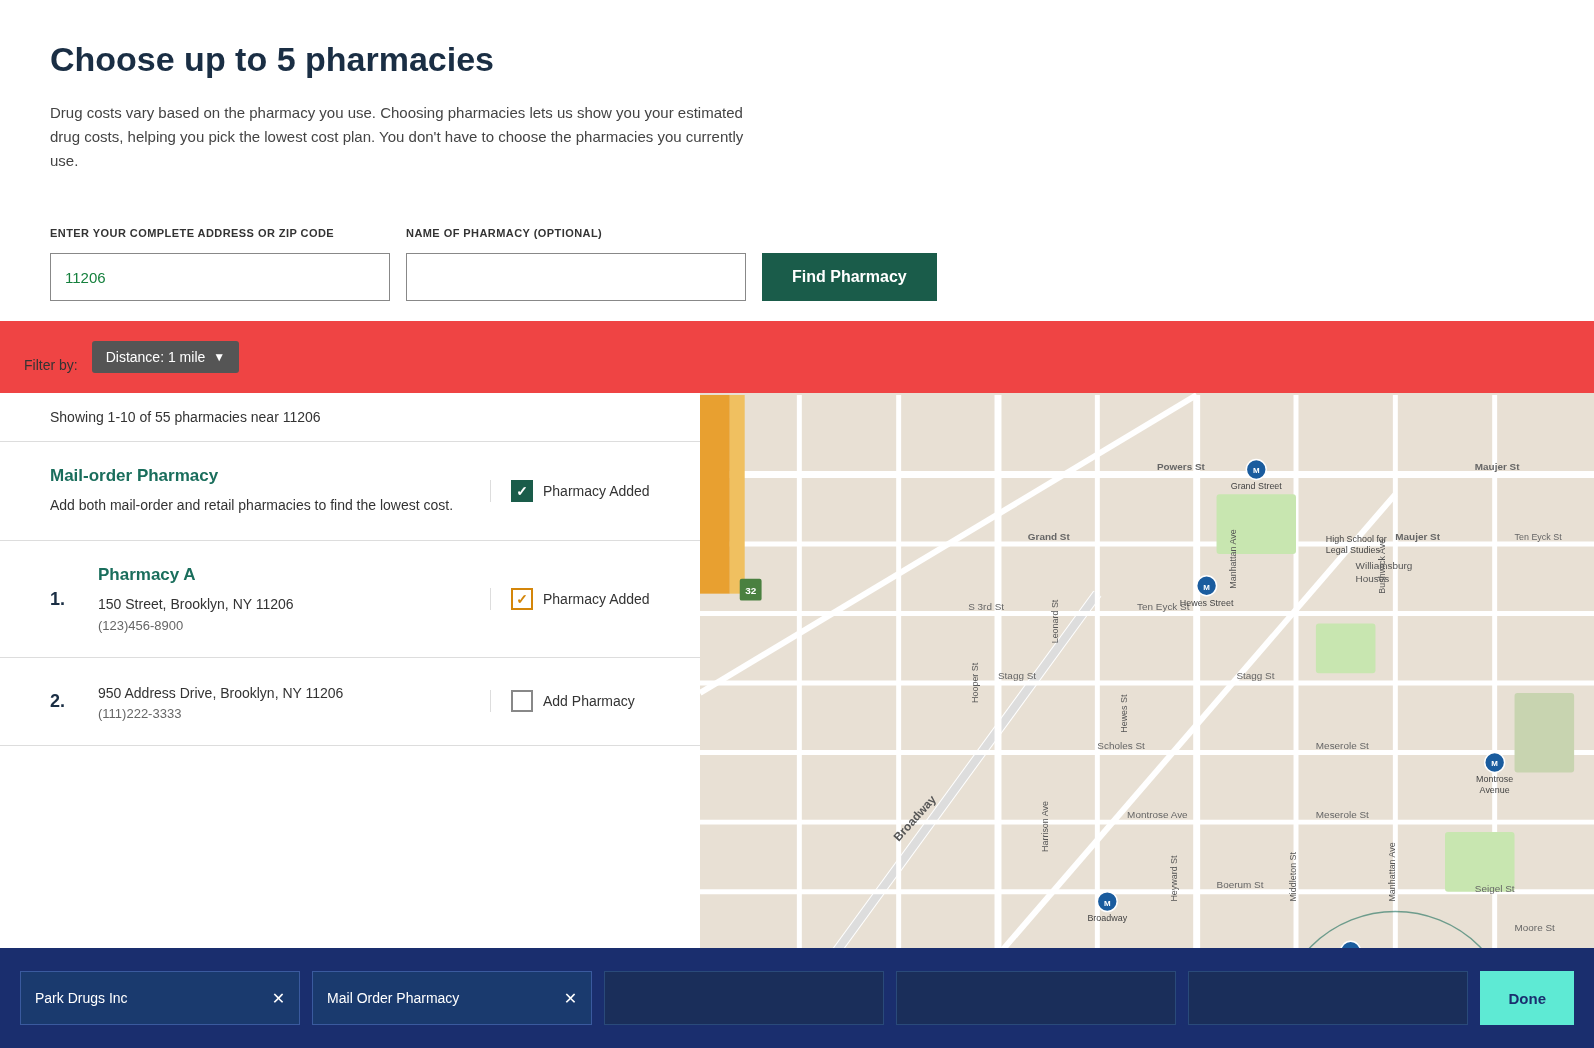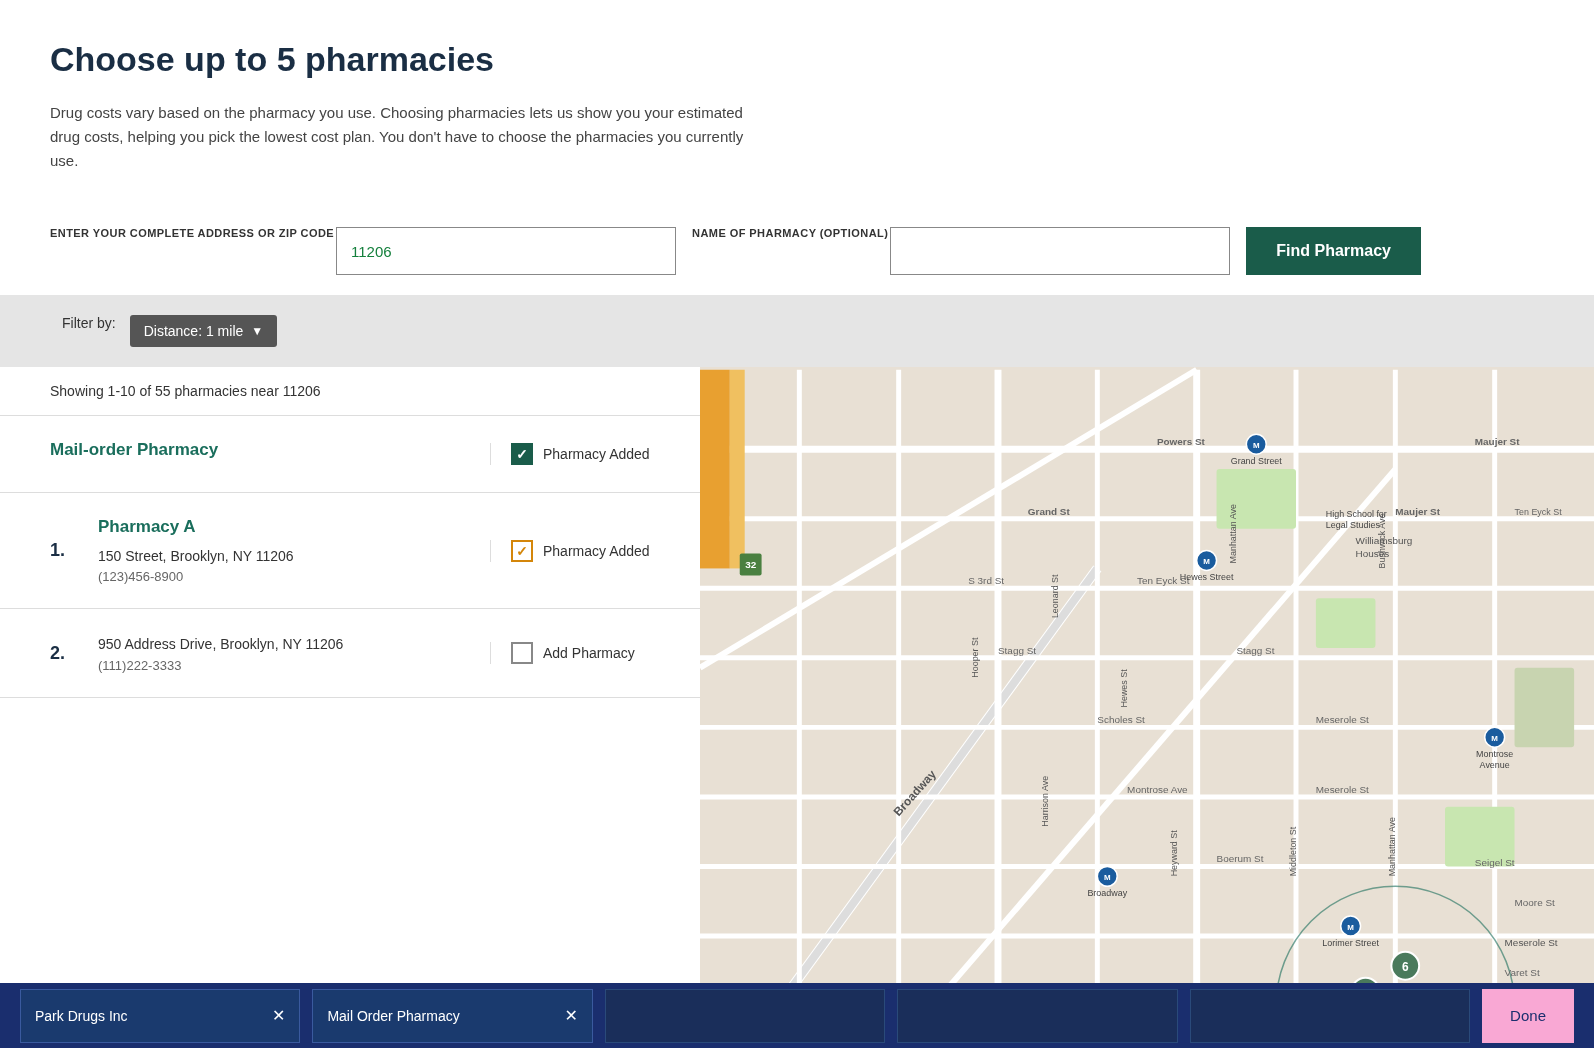--- a/index.html
+++ b/index.html
@@ -8,34 +8,34 @@
     .page-wrapper { width: 1594px; min-height: 1048px; position: relative; display: flex; flex-direction: column; }
 
     
     .top-section { padding: 40px 50px 30px 50px; background: #fff; }
     .page-title { font-size: 34px; font-weight: 800; color: #1a2e44; margin-bottom: 22px; }
     .page-description { font-size: 15px; color: #444; line-height: 1.6; max-width: 720px; }
 
     
     .search-section { padding: 24px 50px 20px 50px; background: #fff; }
     .search-row { display: flex; align-items: flex-end; gap: 16px; }
-    .search-field { display: flex; flex-direction: row; gap: 2px; }
+    .search-field { display: flex; flex-direction: column; gap: 14px; }
     .field-label { font-size: 11px; font-weight: 700; color: #333; letter-spacing: 0.04em; text-transform: uppercase; }
     .search-input { height: 48px; border: 1.5px solid #888; padding: 0 14px; font-size: 15px; color: #15803d; background: #fff; outline: none; }
     .input-address { width: 340px; }
     .input-pharmacy { width: 340px; }
     .find-btn {
       height: 48px; padding: 0 30px;
       background: #1a5c4a; color: #fff;
       border: none; font-size: 16px; font-weight: 600;
       cursor: pointer; white-space: nowrap;
     }
 
     
-    .filter-section { padding: 20px 62px; background: #e5e5e5; display: flex; align-items: flex-start; gap: 14px; }
+    .filter-section { padding: 20px 24px; background: #ef4444; display: flex; align-items: flex-end; gap: 14px; }
     .filter-label { font-size: 14px; color: #333; }
     .filter-select {
       display: flex; align-items: center; gap: 8px;
       background: #555; color: #fff;
       padding: 8px 14px; font-size: 14px; font-weight: 500;
       cursor: pointer; border: none; border-radius: 3px;
     }
     .filter-chevron { font-size: 12px; }
 
     
@@ -78,34 +78,34 @@
     .pharmacy-number-badge { font-size: 18px; font-weight: 700; color: #1a2e44; min-width: 28px; }
 
     
     .map-area { flex: 1; background: #e8e0d5; position: relative; overflow: hidden; min-height: 500px; }
     .map-svg { width: 100%; height: 100%; }
 
     
     .bottom-bar {
       position: fixed; bottom: 0; left: 0; right: 0;
       background: #1a2e6e; display: flex; align-items: center;
-      padding: 0 20px; height: 65px; gap: 12px; z-index: 200;
+      padding: 0 20px; height: 100px; gap: 12px; z-index: 200;
     }
     .selected-pharmacy-slot {
       flex: 1; height: 54px;
       background: #1a3a6e; border: 1px solid #3a5a9e;
       display: flex; align-items: center; justify-content: space-between;
       padding: 0 14px; color: #fff; font-size: 14px; font-weight: 500;
     }
     .selected-pharmacy-slot.empty { background: #1a2e5a; border: 1px solid #2a4a7a; color: transparent; }
     .slot-close { color: #fff; font-size: 16px; cursor: pointer; font-weight: 300; }
     .done-btn {
       height: 54px; padding: 4px 28px;
-      background: #f9a8d4; color: #1a2e6e;
-      border: none; font-size: 15px; font-weight: 400;
+      background: #5eead4; color: #1a2e6e;
+      border: none; font-size: 15px; font-weight: 700;
       cursor: pointer; white-space: nowrap;
     }
   </style>
 </head>
 <body>
 
 <div class="page-wrapper">
 
   <div class="top-section">
     <h1 class="page-title">Choose up to 5 pharmacies</h1>
@@ -135,20 +135,21 @@
   </div>
 
   <div class="main-area">
 
     <div class="pharmacy-list">
       <div class="results-count">Showing 1-10 of 55 pharmacies near 11206</div>
 
       <div class="pharmacy-item">
         <div class="pharmacy-info">
           <div class="pharmacy-name">Mail-order Pharmacy</div>
+          <div class="pharmacy-address">Add both mail-order and retail pharmacies to find the lowest cost.</div>
         </div>
         <div class="pharmacy-action">
           <div class="checkbox-checked">
             <span class="check-mark">✓</span>
           </div>
           <span class="pharmacy-action-label">Pharmacy Added</span>
         </div>
       </div>
 
       <div class="pharmacy-item">

